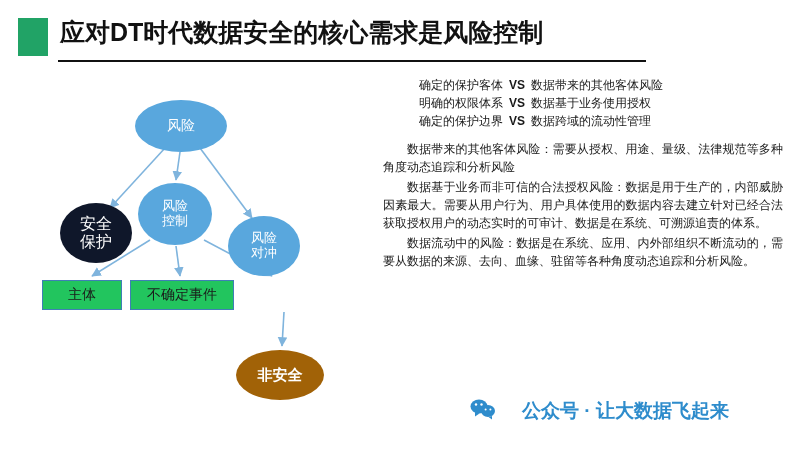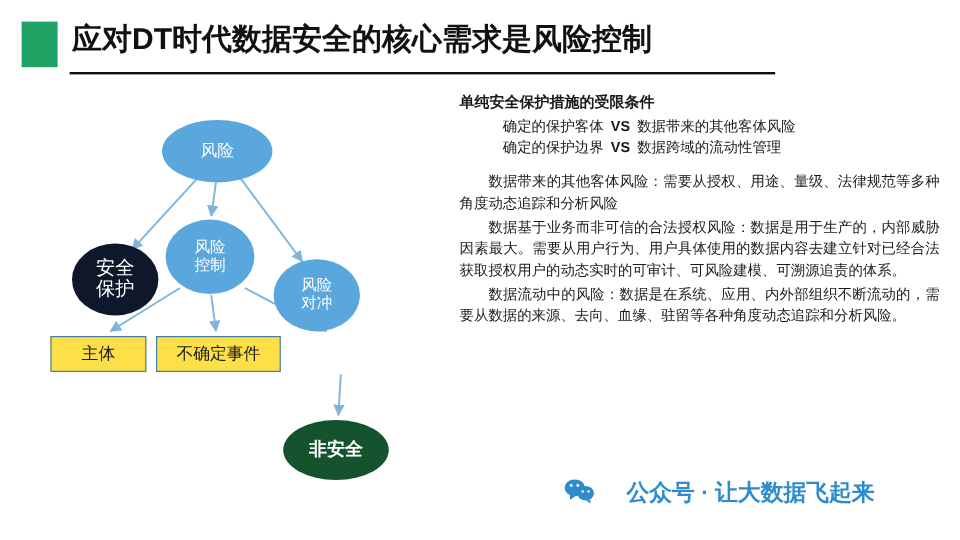--- a/index.html
+++ b/index.html
@@ -93,25 +93,25 @@
   .e-protect {
     left: 60px; top: 145px; width: 72px; height: 60px;
     background: #0f172a; font-size: 16px;
   }
   .e-hedge {
     left: 228px; top: 158px; width: 72px; height: 60px;
     background: #59a7dd; font-size: 13px;
   }
   .e-unsafe {
     left: 236px; top: 292px; width: 88px; height: 50px;
-    background: #14532d; font-size: 15px; font-weight: bold; text-align: right;
+    background: #a16207; font-size: 15px; font-weight: bold; text-align: right;
   }
   .rect {
     border: 1px solid #3f7fb5;
-    background: #fde047;
+    background: #22c55e;
     color: #1a1a1a;
     font-size: 14px;
   }
   .r-subject {
     left: 42px; top: 222px; width: 80px; height: 30px;
   }
   .r-uncertain {
     left: 130px; top: 222px; width: 104px; height: 30px;
   }
   .r-harm {
@@ -247,33 +247,35 @@
     </div>
 
 
     <div class="node ellipse e-unsafe">
       <span>非安全</span>
     </div>
   </div>
 
   <div class="content">
 
-    <div class="heading">单纯安全保护措施的受限条件</div>
     <div class="sub-list">
       <div class="sub-item">
         <span>确定的保护客体</span><span class="vs">VS</span><span>数据带来的其他客体风险</span>
       </div>
       <div class="sub-item">
+        <span>明确的权限体系</span><span class="vs">VS</span><span>数据基于业务使用授权</span>
+      </div>
+      <div class="sub-item">
         <span>确定的保护边界</span><span class="vs">VS</span><span>数据跨域的流动性管理</span>
       </div>
     </div>
 
     <div class="para-block">
       <p class="para">数据带来的其他客体风险：需要从授权、用途、量级、法律规范等多种角度动态追踪和分析风险</p>
-      <p class="para">数据基于业务而非可信的合法授权风险：数据是用于生产的，内部威胁因素最大。需要从用户行为、用户具体使用的数据内容去建立针对已经合法获取授权用户的动态实时的可审计、可风险建模、可溯源追责的体系。</p>
+      <p class="para">数据基于业务而非可信的合法授权风险：数据是用于生产的，内部威胁因素最大。需要从用户行为、用户具体使用的数据内容去建立针对已经合法获取授权用户的动态实时的可审计、数据是在系统、可溯源追责的体系。</p>
       <p class="para">数据流动中的风险：数据是在系统、应用、内外部组织不断流动的，需要从数据的来源、去向、血缘、驻留等各种角度动态追踪和分析风险。</p>
     </div>
   </div>
 
   <div class="footer">
     <span class="wechat-icon">
       <svg width="26" height="22" viewBox="0 0 26 22">
         <ellipse cx="9" cy="8.5" rx="8.5" ry="7" fill="#2e8ccc"></ellipse>
         <polygon points="5,14 5,18.5 9.5,15.5" fill="#2e8ccc"></polygon>
         <circle cx="6" cy="6.5" r="1.2" fill="#ffffff"></circle>

